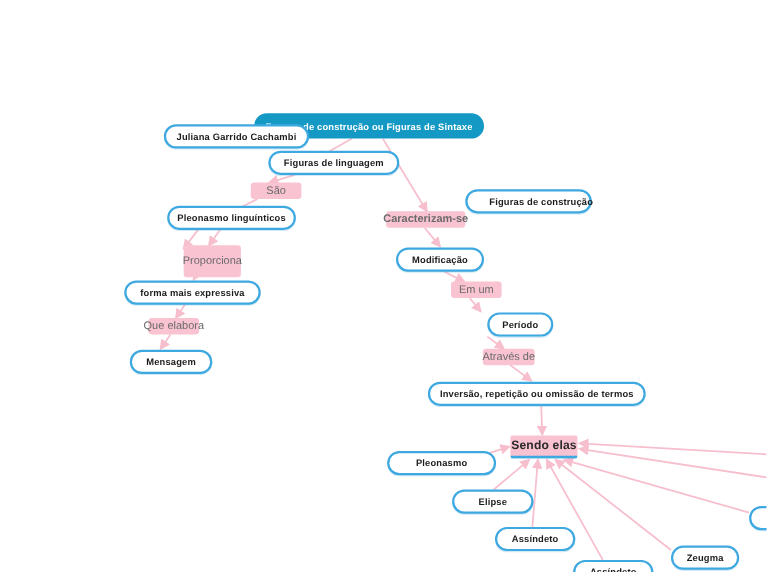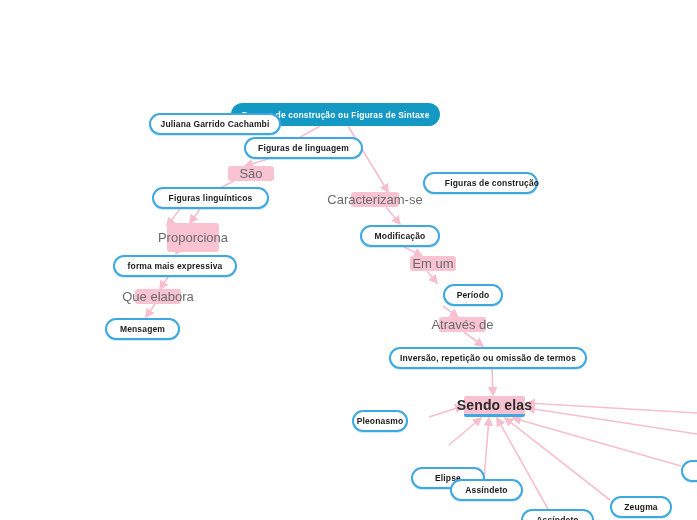--- a/index.html
+++ b/index.html
@@ -53,33 +53,33 @@
     box-shadow: none;
   }
   .node.group {
     background: #f9c2d1;
     border: none;
     border-bottom: 3px solid #3ea8e0;
     border-radius: 2px;
     color: #2a2a2a;
     height: 21px;
     box-shadow: none;
-    font-size: 14px;
+    font-size: 11px;
   }
   .conn-label {
     position: absolute;
     box-sizing: border-box;
     display: flex;
     align-items: center;
     justify-content: center;
     white-space: nowrap;
     background: #f9c3d2;
     color: #6a6a6a;
     border-radius: 3px;
-    font-size: 13px;
+    font-size: 10px;
     font-weight: normal;
     height: 15px;
     padding: 0 23px;
   }
 </style>
 </head>
 <body>
 
 <div id="canvas">
   <svg id="edges" viewBox="0 0 697 520" width="697" height="520">
@@ -109,36 +109,36 @@
       <line x1="548" y1="509" x2="497" y2="418" stroke="#f7bfcd" stroke-width="1.6" marker-end="url(#ah)"></line>
       <line x1="610" y1="500" x2="505" y2="418" stroke="#f7bfcd" stroke-width="1.6" marker-end="url(#ah)"></line>
       <line x1="681" y1="466" x2="513" y2="418" stroke="#f7bfcd" stroke-width="1.6" marker-end="url(#ah)"></line>
       <line x1="697" y1="434" x2="527" y2="408" stroke="#f7bfcd" stroke-width="1.6" marker-end="url(#ah)"></line>
       <line x1="697" y1="413" x2="527" y2="403" stroke="#f7bfcd" stroke-width="1.6" marker-end="url(#ah)"></line>
     </svg>
   <div id="nodes-layer">
       <div class="node root" style="left: 231px; top: 103px; width: 209px; height: 23px;">Formas de construção ou Figuras de Sintaxe</div>
       <div class="node" style="left: 149px; top: 113px; width: 132px; height: 22px;">Juliana Garrido Cachambi</div>
       <div class="node" style="left: 220px; top: 137px; width: 119px; height: 22px; margin-left: 24px;">Figuras de linguagem</div>
-      <div class="node" style="left: 152px; top: 187px; width: 117px; height: 22px;">Figuras linguínticos</div>
+      <div class="node" style="left: 152px; top: 187px; width: 117px; height: 22px;">Pleonasmo linguínticos</div>
       <div class="node" style="left: 113px; top: 255px; width: 124px; height: 22px;">forma mais expressiva</div>
-      <div class="node" style="left: 105px; top: 318px; width: 75px; height: 22px;">Mensagem</div>
+      <div class="node" style="left: 118px; top: 318px; width: 75px; height: 22px;">Mensagem</div>
       <div class="node" style="left: 423px; top: 172px; width: 115px; height: 22px; padding-left: 32px;">Figuras de construção</div>
       <div class="node" style="left: 360px; top: 225px; width: 80px; height: 22px;">Modificação</div>
       <div class="node" style="left: 409px; top: 284px; width: 60px; height: 22px; margin-left: 34px;">Período</div>
       <div class="node" style="left: 389px; top: 347px; width: 198px; height: 22px;">Inversão, repetição ou omissão de termos</div>
       <div class="node group" style="left: 464px; top: 396px; width: 61px; height: 21px;">Sendo elas</div>
-      <div class="node" style="left: 352px; top: 410px; width: 56px; height: 22px;">Pleonasmo</div>
-      <div class="node" style="left: 411px; top: 467px; width: 74px; height: 22px;">Elipse</div>
+      <div class="node" style="left: 352px; top: 410px; width: 99px; height: 22px;">Pleonasmo</div>
+      <div class="node" style="left: 411px; top: 445px; width: 74px; height: 22px;">Elipse</div>
       <div class="node" style="left: 450px; top: 479px; width: 73px; height: 22px;">Assíndeto</div>
       <div class="node" style="left: 521px; top: 509px; width: 73px; height: 22px;">Assíndeto</div>
       <div class="node" style="left: 610px; top: 496px; width: 62px; height: 22px;">Zeugma</div>
       <div class="node" style="left: 681px; top: 460px; width: 38px; height: 22px;">P</div>
     </div>
   <div id="labels-layer">
       <div class="conn-label" style="left: 228px; top: 166px; width: 22px; height: 15px;">São</div>
       <div class="conn-label" style="left: 167px; top: 223px; width: 52px; height: 29px;">Proporciona</div>
       <div class="conn-label" style="left: 135px; top: 289px; width: 30px; height: 15px;">Que elabora</div>
-      <div class="conn-label" style="left: 351px; top: 192px; width: 48px; height: 15px;">Caracterizam-se</div>
+      <div class="conn-label" style="left: 351px; top: 192px; width: 72px; height: 15px; font-weight: bold;">Caracterizam-se</div>
       <div class="conn-label" style="left: 410px; top: 256px; width: 33px; height: 15px; text-align: center;">Em um</div>
       <div class="conn-label" style="left: 439px; top: 317px; width: 47px; height: 15px;">Através de</div>
     </div>
 </div>
 
 </body></html>

